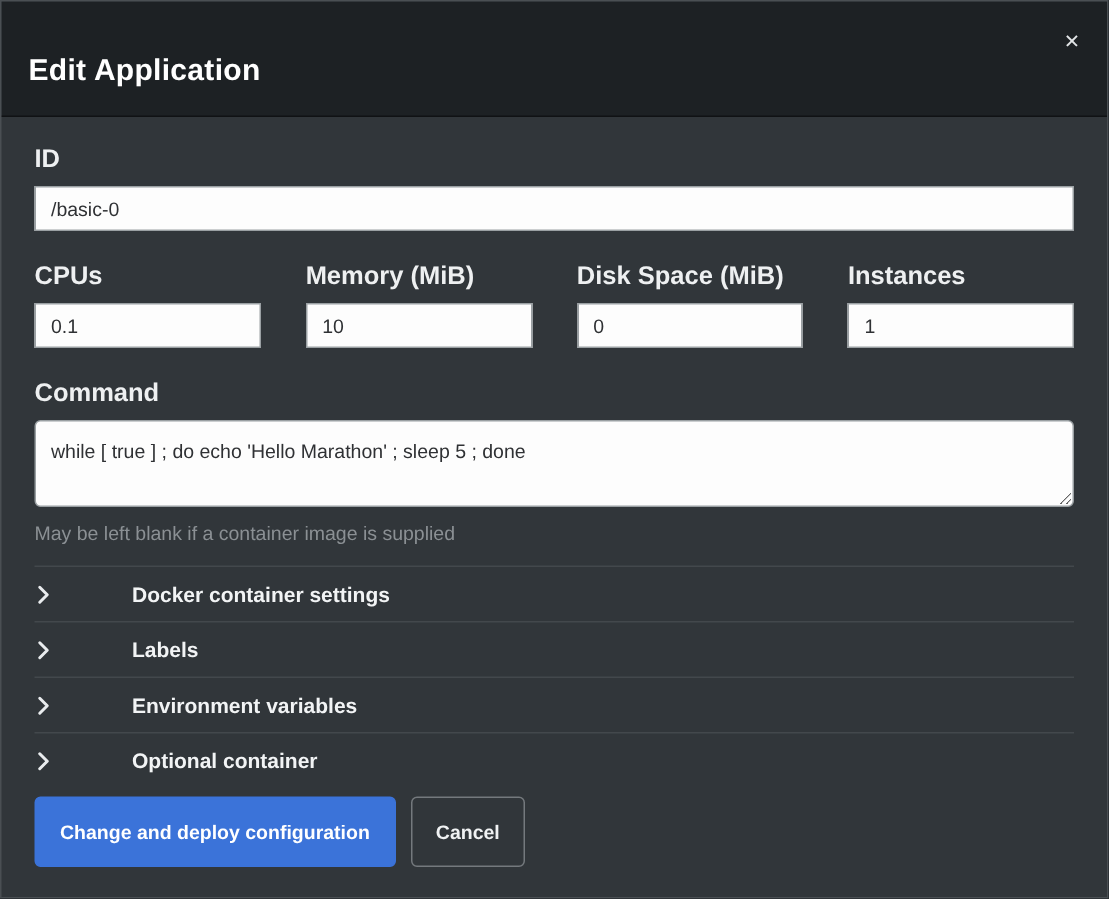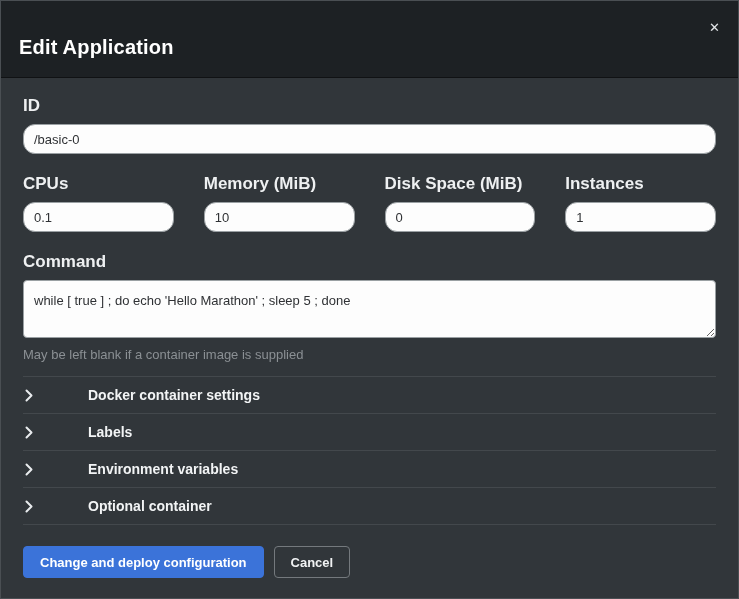--- a/index.html
+++ b/index.html
@@ -47,21 +47,21 @@
   }
   .field-label{
     display:block;
     font-size:17px;font-weight:700;color:#eef0f1;
     margin-bottom:8px;
   }
   .text-input{
     width:100%;height:30px;
     background:#fdfdfd;
     border:1px solid #9aa0a3;
-    border-radius:12px;
+    border-radius:0;
     padding:0 10px;
     font-size:13px;color:#2f3134;
     font-family:inherit;
     outline:none;
   }
   .row-4{
     display:grid;
     grid-template-columns:repeat(4,1fr);
     column-gap:30px;
     margin-top:20px;
@@ -98,21 +98,21 @@
     font-size:14px;font-weight:700;color:#f2f4f5;padding-left:44px;
   }
   
   .modal-footer{
     flex:0 0 auto;
     margin-top:auto;
     padding:14px 22px 20px;
     display:flex;gap:10px;align-items:center;
   }
   .btn{
-    height:32px;
+    height:47px;
     border-radius:4px;
     font-size:13px;font-weight:600;
     font-family:inherit;
     cursor:pointer;
     padding:0 16px;
   }
   .btn-primary{
     background:var(--accent-blue);
     border:1px solid var(--accent-blue);
     color:#ffffff;

